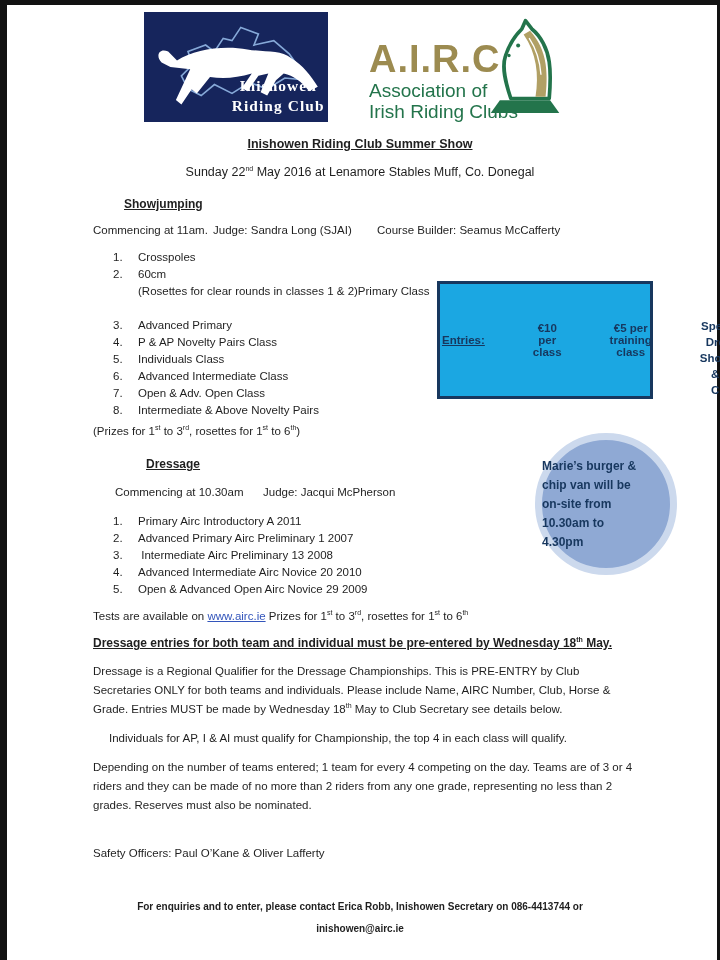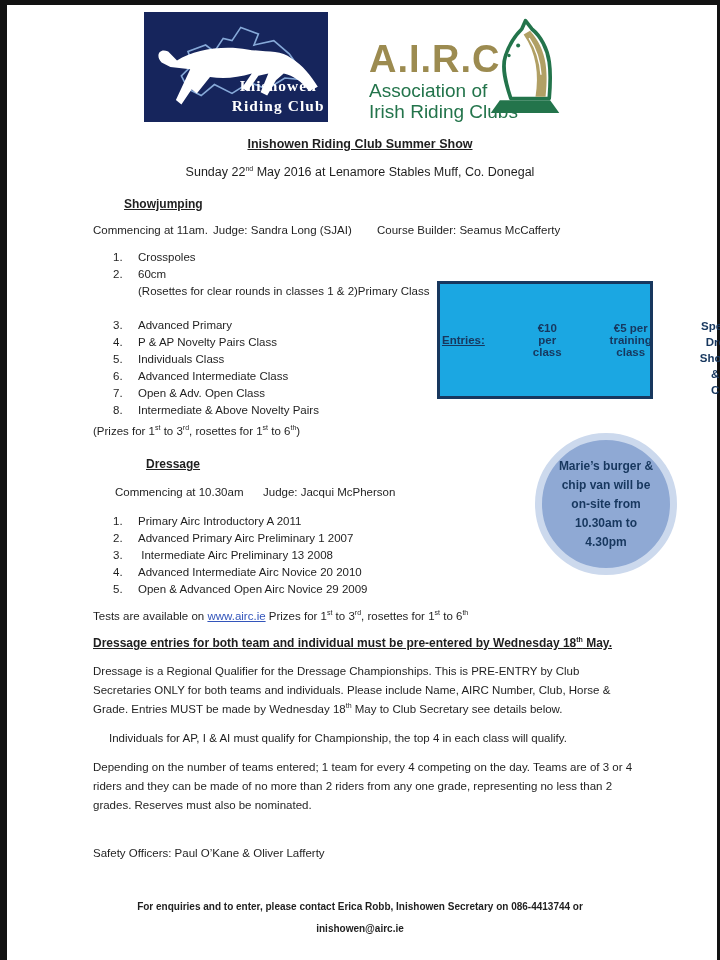--- a/index.html
+++ b/index.html
@@ -37,21 +37,21 @@
     background:#1ba7e2;border:3px solid #17375e;color:#17375e;font-weight:600;
     display:flex;justify-content:space-around;align-items:center;
     text-align:center;padding:4px 2px;font-size:11.5px;gap:48px;
   }
   .entries-box .bt{font-weight:bold;text-decoration:underline;}
   .entries-box .offer{line-height:16px;margin-top:35px;}
   
   .circle{
     left:535px;top:433px;width:142px;height:142px;box-sizing:border-box;border-radius:50%;
     background:#8fa9d4;border:7px solid #ccd9ed;color:#17375e;font-weight:600;
-    display:flex;flex-direction:column;justify-content:center;align-items:center;
+    display:flex;flex-direction:column;justify-content:center;align-items:flex-start;
     text-align:center;font-size:12px;line-height:19px;
   }
   .footer-line{left:0;width:720px;text-align:center;font-weight:bold;font-size:10px;}
 </style>
 </head>
 <body>
 
 <div class="edge top"></div>
 <div class="edge left"></div>
 <div class="edge right"></div>

